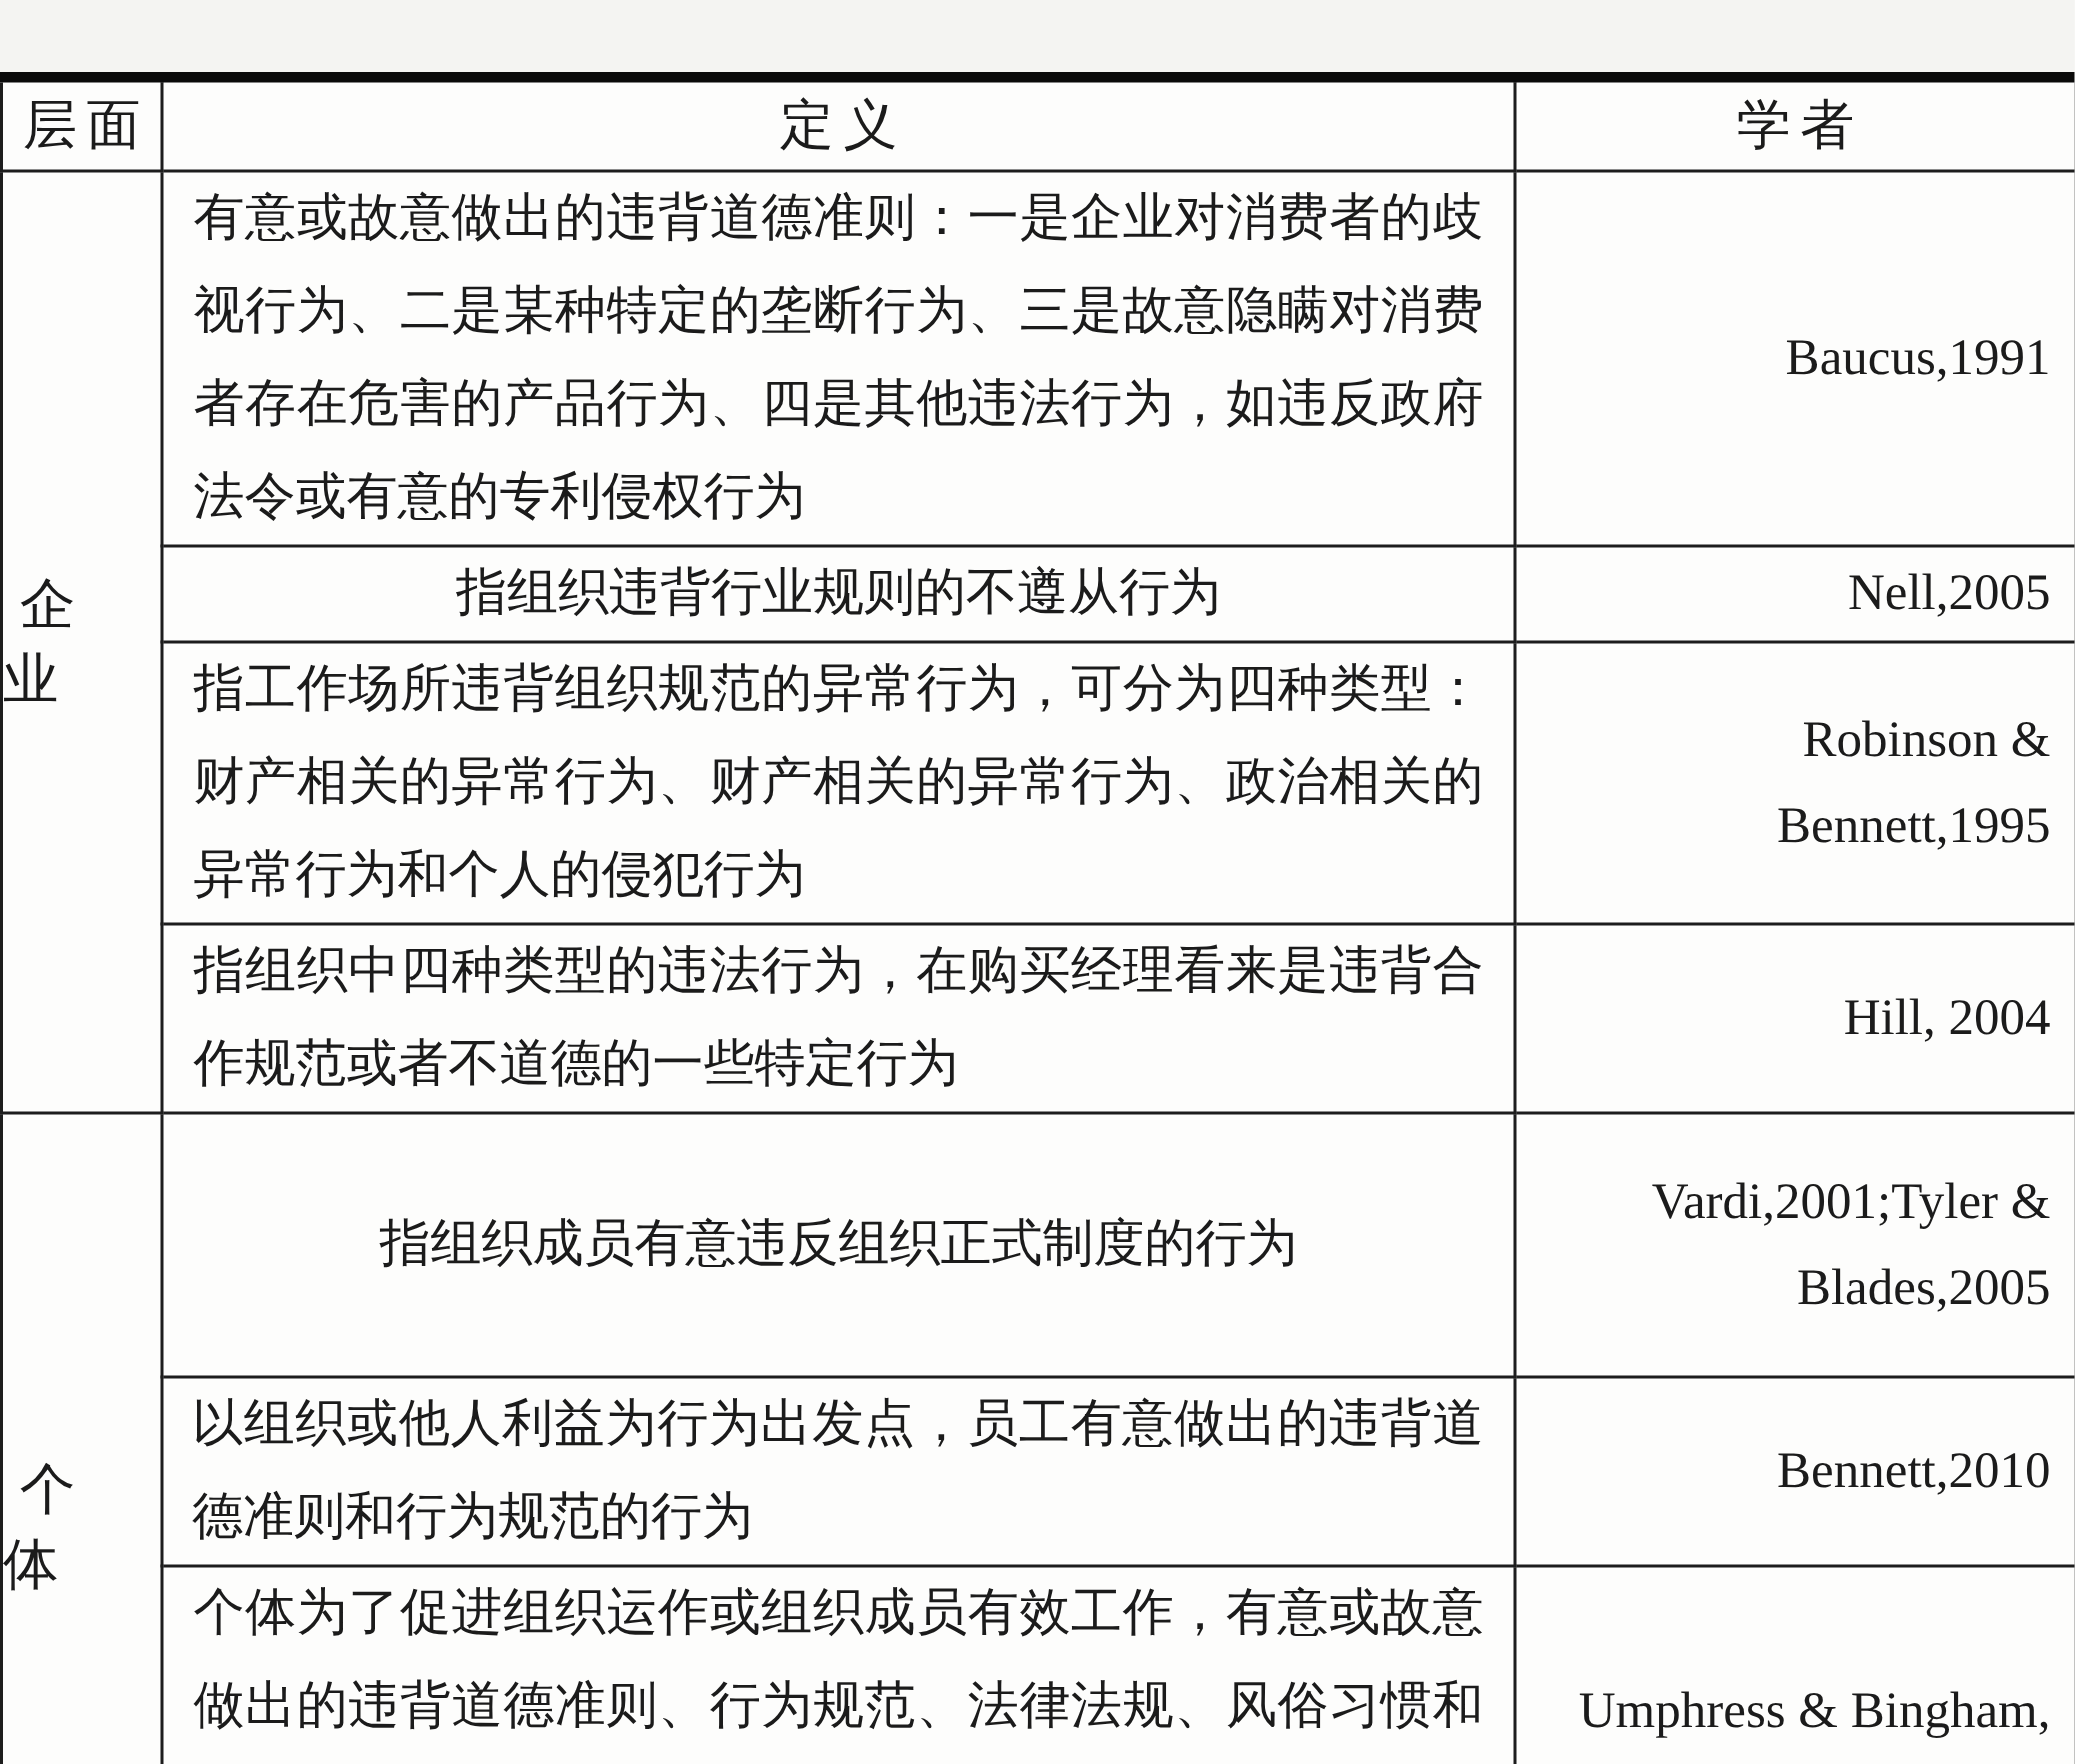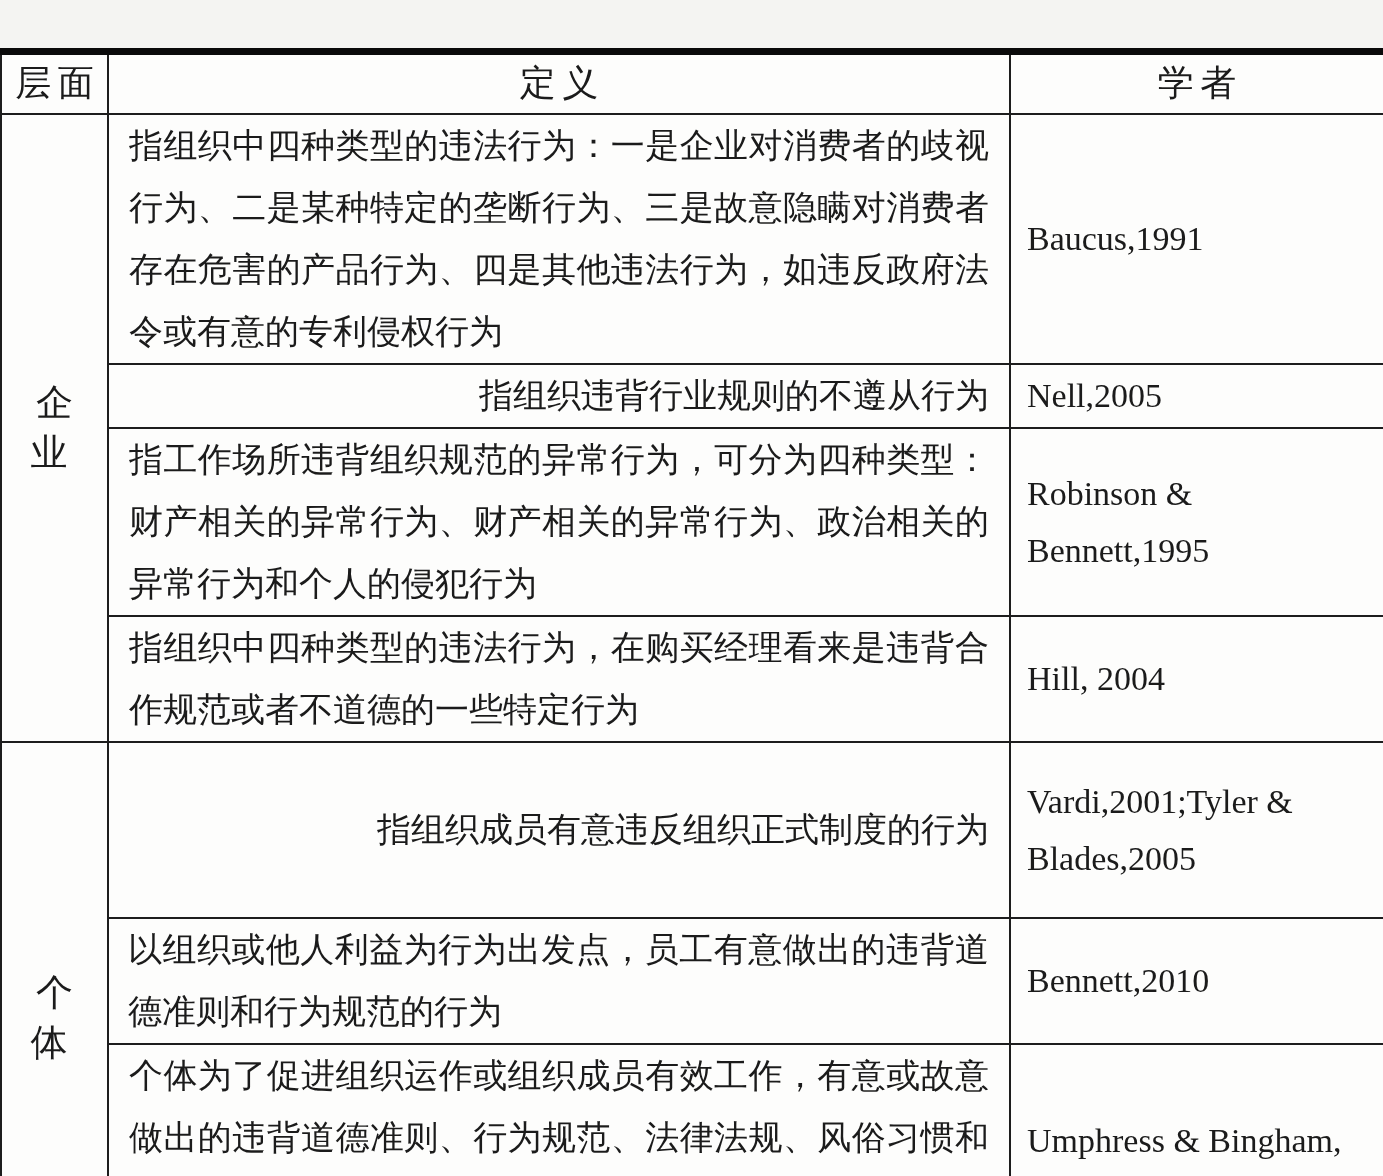--- a/index.html
+++ b/index.html
@@ -38,38 +38,38 @@
   .def-table th {
     height: 62px;
     font-weight: normal;
     font-size: 36px;
     text-align: center;
     letter-spacing: 0.18em;
     text-indent: 0.18em;
     padding: 0;
   }
   td.level-cell {
-    text-align: center;
+    text-align: left;
     font-size: 37px;
     letter-spacing: 0.3em;
     text-indent: 0.3em;
-    padding: 11px;
+    padding: 0;
   }
   td.def-cell {
     font-size: 34px;
     line-height: 62px;
     text-align: justify;
     text-justify: inter-ideograph;
     padding: 0 20px;
   }
-  td.def-cell.single { text-align: right; }
+  td.def-cell.single { text-align: center; }
   td.scholar-cell {
     font-size: 34px;
     line-height: 57px;
-    text-align: left;
+    text-align: right;
     padding: 0 16px;
   }
   
   tr.r1 td.def-cell { height: 248px; }
   tr.r2 td.def-cell { height: 60px; }
   tr.r3 td.def-cell { height: 182px; }
   tr.r4 td.def-cell { height: 116px; }
   tr.r5 td.def-cell { height: 176px; }
   tr.r6 td.def-cell { height: 120px; padding-left: 19px; }
   tr.r7 td.def-cell { height: 224px; }
@@ -87,21 +87,21 @@
     <thead>
       <tr>
         <th>层面</th>
         <th>定义</th>
         <th>学者</th>
       </tr>
     </thead>
     <tbody>
       <tr class="r1">
         <td class="level-cell" rowspan="4">企业</td>
-        <td class="def-cell">指组织中四种类型的违法行为：一是企业对消费者的歧视行为、二是某种特定的垄断行为、三是故意隐瞒对消费者存在危害的产品行为、四是其他违法行为，如违反政府法令或有意的专利侵权行为</td>
+        <td class="def-cell">有意或故意做出的违背道德准则：一是企业对消费者的歧视行为、二是某种特定的垄断行为、三是故意隐瞒对消费者存在危害的产品行为、四是其他违法行为，如违反政府法令或有意的专利侵权行为</td>
         <td class="scholar-cell">Baucus,1991</td>
       </tr>
       <tr class="r2">
         <td class="def-cell single">指组织违背行业规则的不遵从行为</td>
         <td class="scholar-cell">Nell,2005</td>
       </tr>
       <tr class="r3">
         <td class="def-cell">指工作场所违背组织规范的异常行为，可分为四种类型：财产相关的异常行为、财产相关的异常行为、政治相关的异常行为和个人的侵犯行为</td>
         <td class="scholar-cell">Robinson &amp; Bennett,1995</td>
       </tr>

